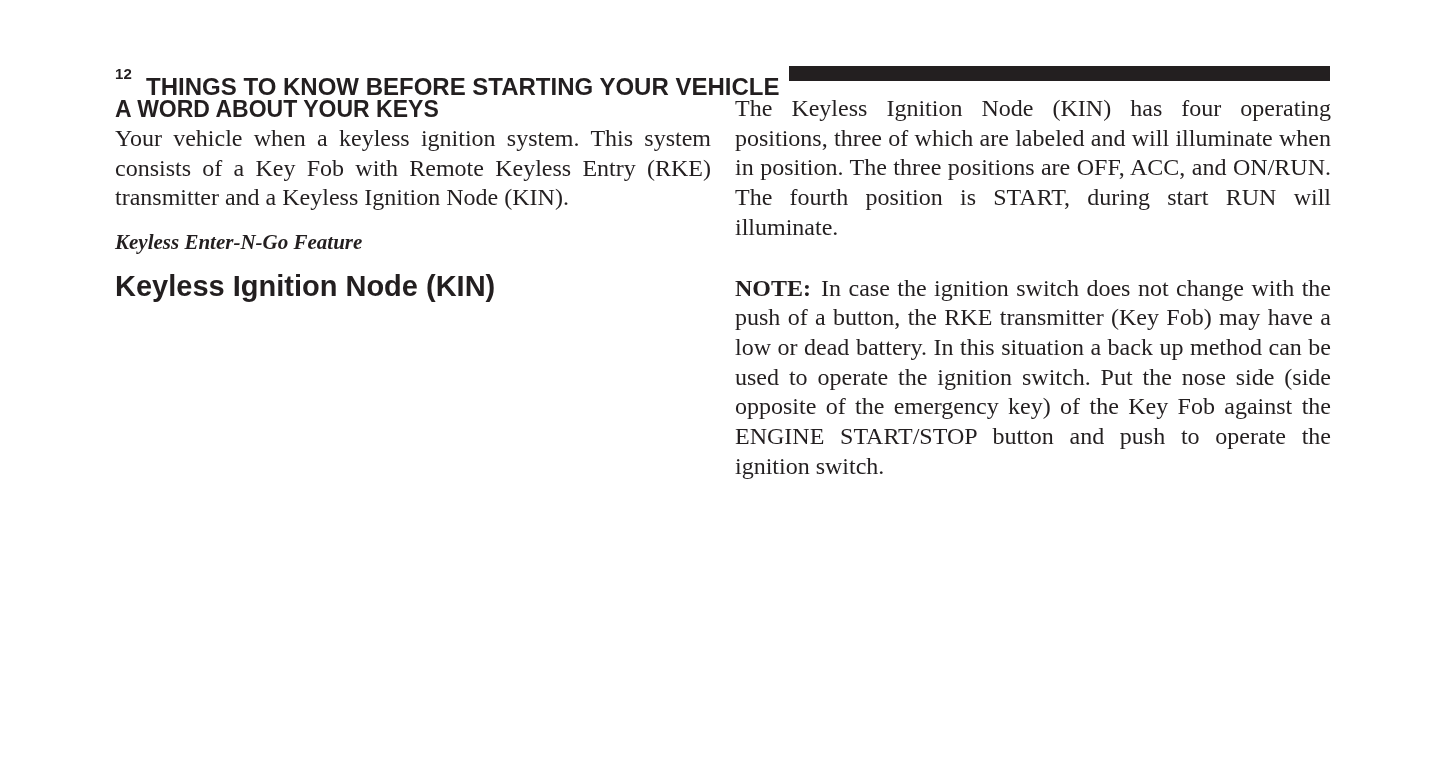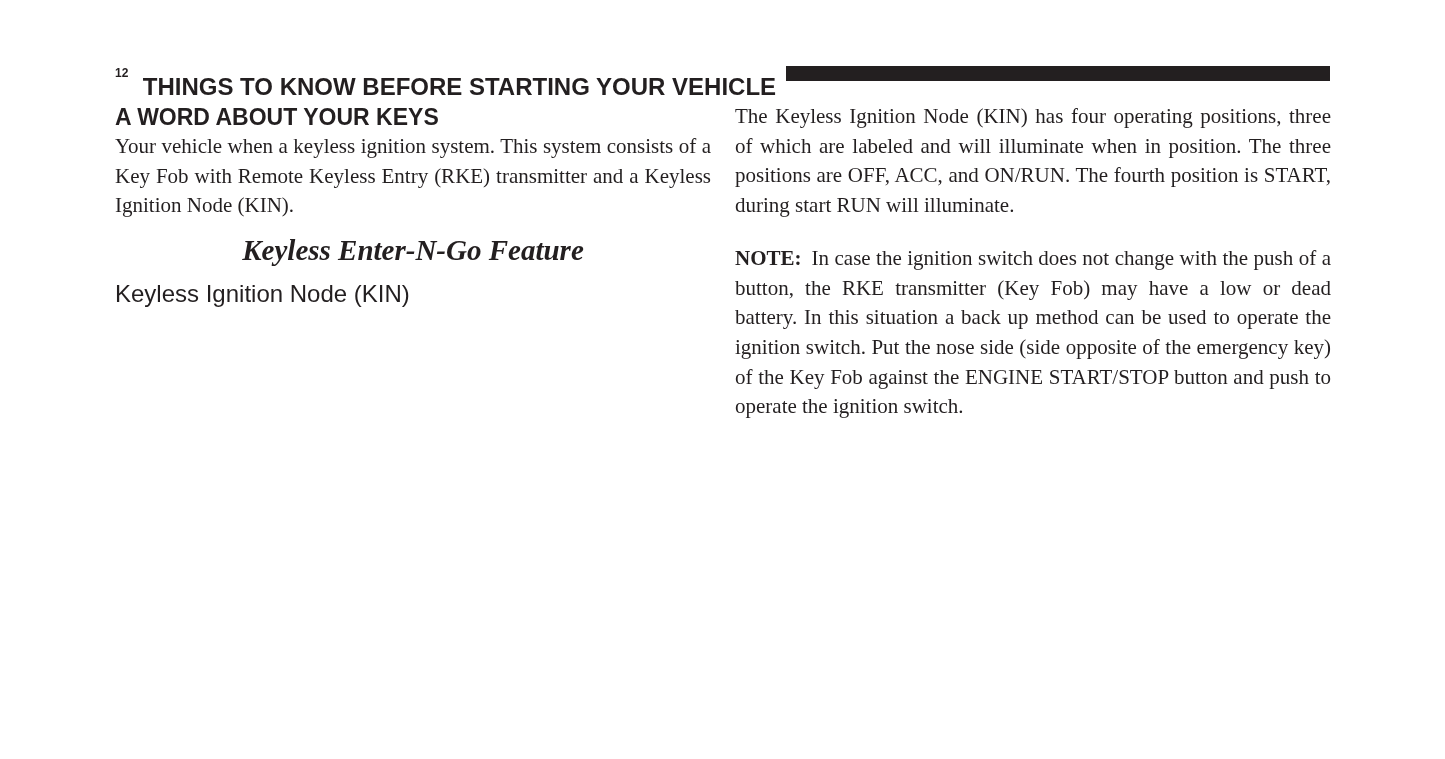--- a/index.html
+++ b/index.html
@@ -19,79 +19,78 @@
       left: 115px;
       top: 62px;
       width: 1215px;
       height: 22px;
       display: flex;
       align-items: center;
     }
     .page-number {
       font-family: "Liberation Sans", sans-serif;
       font-weight: bold;
-      font-size: 12px;
+      font-size: 15px;
       letter-spacing: 0.2px;
       margin-right: 14px;
       white-space: nowrap;
     }
     .chapter-title {
       font-family: "Liberation Sans", sans-serif;
       font-weight: bold;
       font-size: 24px;
       white-space: nowrap;
       margin-right: 10px;
       margin-top: 27px;
     }
     .header-rule {
       flex: 1;
       height: 15px;
       background: #231f20;
     }
     .column {
       position: absolute;
-      top: 102px;
+      top: 94px;
       width: 596px;
     }
     .col-left { left: 115px; }
     .col-right { left: 735px; }
 
     .section-heading {
       font-family: "Liberation Sans", sans-serif;
       font-weight: bold;
       font-size: 23px;
       line-height: 30px;
       margin: 0;
     }
     .subheading-sans {
       font-family: "Liberation Sans", sans-serif;
-      font-weight: normal;
-      font-size: 24px;
+      font-weight: bold;
+      font-size: 29px;
       line-height: 30px;
       margin: 14px 0 0 0;
     }
     .subheading-italic {
       font-family: "Liberation Serif", serif;
       font-style: italic;
       font-weight: bold;
-      font-size: 29px;
+      font-size: 21px;
       line-height: 30px;
       margin: 14px 0 0 0;
-      text-align: center;
     }
     .body-text {
       font-family: "Liberation Serif", serif;
-      font-size: 21px;
+      font-size: 24px;
       line-height: 29.7px;
       text-align: justify;
       margin: 0;
       hyphens: none;
     }
     .col-right .body-text + .body-text {
-      margin-top: 23px;
+      margin-top: 31px;
     }
     .note-label {
       font-weight: bold;
       margin-right: 10px;
     }
   </style>
 </head>
 <body>
 
 <div class="page-header">

